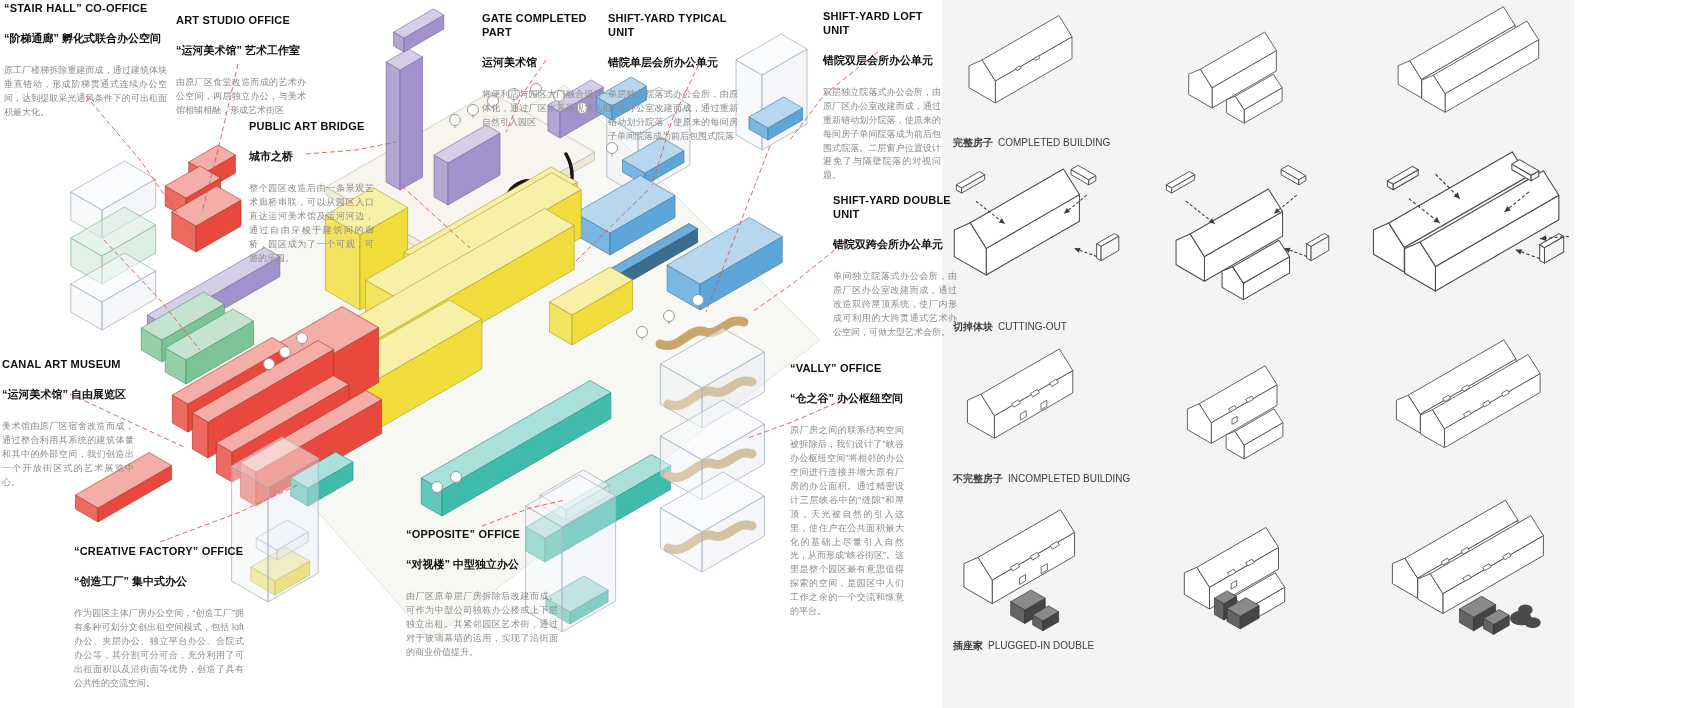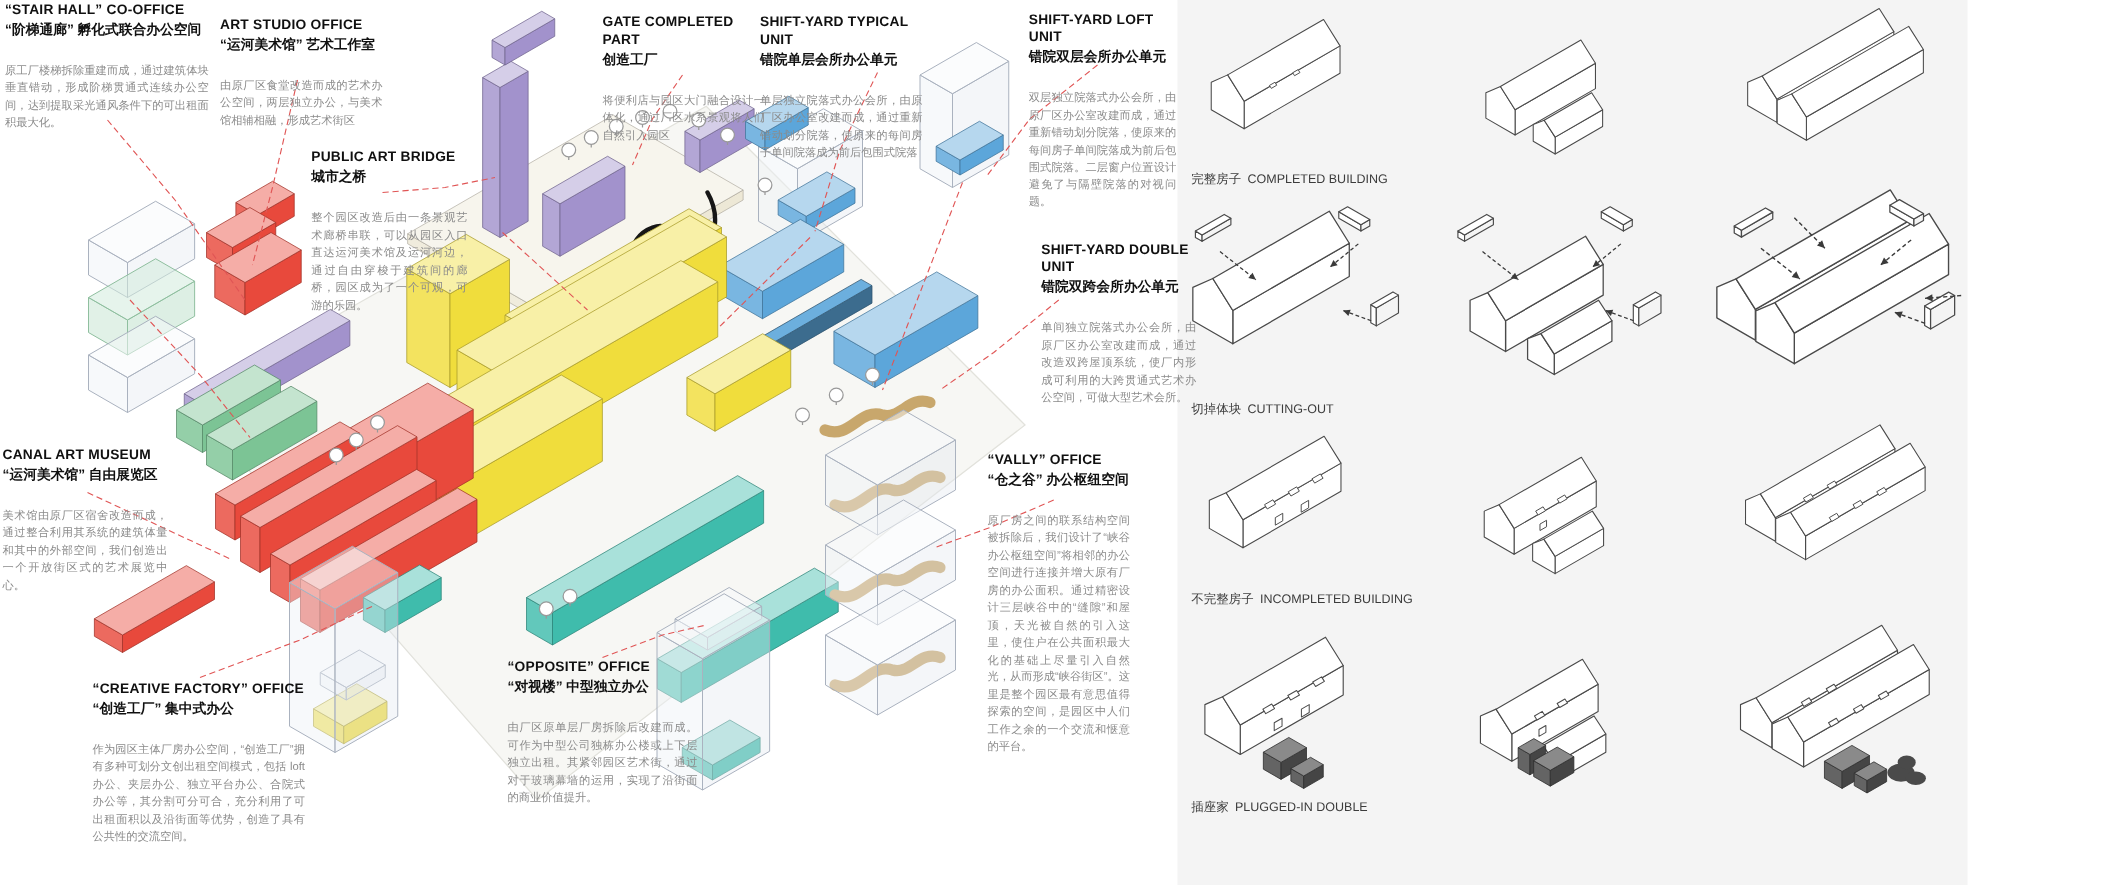--- a/index.html
+++ b/index.html
@@ -3,26 +3,26 @@
 <meta charset="utf-8">
 <style>
   *{margin:0;padding:0;box-sizing:border-box}
   html,body{background:#fff}
   body{font-family:"Liberation Sans","DejaVu Sans",sans-serif;color:#222}
   #canvas{position:relative;width:1574px;height:708px;background:#ffffff;overflow:hidden}
   #right-panel-bg{position:absolute;left:942px;top:0;width:758px;height:708px;background:#f4f4f4}
   #main-diagram{position:absolute;left:0;top:0;z-index:1}
   .ann{position:absolute;z-index:3}
   .ann .ten{font-size:11px;font-weight:bold;color:#101010;line-height:1.25;letter-spacing:.2px}
-  .ann .tzh{font-size:11px;font-weight:bold;color:#101010;line-height:1.3;margin-top:1px}
+  .ann .tzh{font-size:11px;font-weight:bold;color:#101010;line-height:1.3;margin-top:15px}
   .ann .body{font-size:9px;color:#8b8b8b;line-height:1.55;margin-top:19px;text-align:justify}
   .stage-cell{position:absolute;z-index:2}
   .stage-cell svg{width:100%;height:100%;display:block}
   .stage-label{position:absolute;z-index:3;font-size:10px;color:#3c3c3c;white-space:nowrap}
-  .stage-label .zh{font-weight:normal;margin-right:5px}
+  .stage-label .zh{font-weight:bold;margin-right:5px}
 </style>
 </head>
 <body>
 
 <div id="canvas">
 
   <div id="right-panel-bg"></div>
 
   <svg id="main-diagram" width="950" height="708" viewBox="0 0 950 708">
       <g>
@@ -253,21 +253,21 @@
     <div class="tzh">“运河美术馆” 艺术工作室</div>
     <div class="body">由原厂区食堂改造而成的艺术办公空间，两层独立办公，与美术馆相辅相融，形成艺术街区</div>
   </div>
   <div class="ann" style="left:249px;top:120px;width:125px">
     <div class="ten">PUBLIC ART BRIDGE</div>
     <div class="tzh">城市之桥</div>
     <div class="body">整个园区改造后由一条景观艺术廊桥串联，可以从园区入口直达运河美术馆及运河河边，通过自由穿梭于建筑间的廊桥，园区成为了一个可观，可游的乐园。</div>
   </div>
   <div class="ann" style="left:482px;top:12px;width:130px">
     <div class="ten">GATE COMPLETED PART</div>
-    <div class="tzh">创造工厂</div>
+    <div class="tzh">运河美术馆</div>
     <div class="body">将便利店与园区大门融合设计一体化，通过厂区水系景观将人们自然引入园区</div>
   </div>
   <div class="ann" style="left:608px;top:12px;width:130px">
     <div class="ten">SHIFT-YARD TYPICAL UNIT</div>
     <div class="tzh">错院单层会所办公单元</div>
     <div class="body">单层独立院落式办公会所，由原厂区办公室改建而成，通过重新错动划分院落，使原来的每间房子单间院落成为前后包围式院落</div>
   </div>
   <div class="ann" style="left:823px;top:10px;width:118px">
     <div class="ten">SHIFT-YARD LOFT UNIT</div>
     <div class="tzh">错院双层会所办公单元</div>

